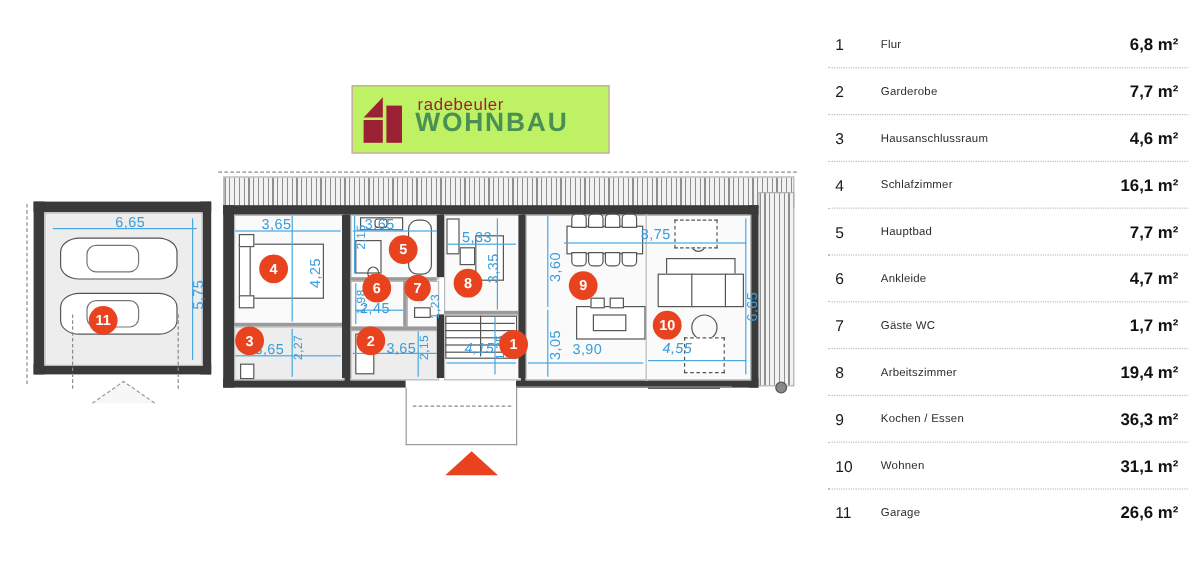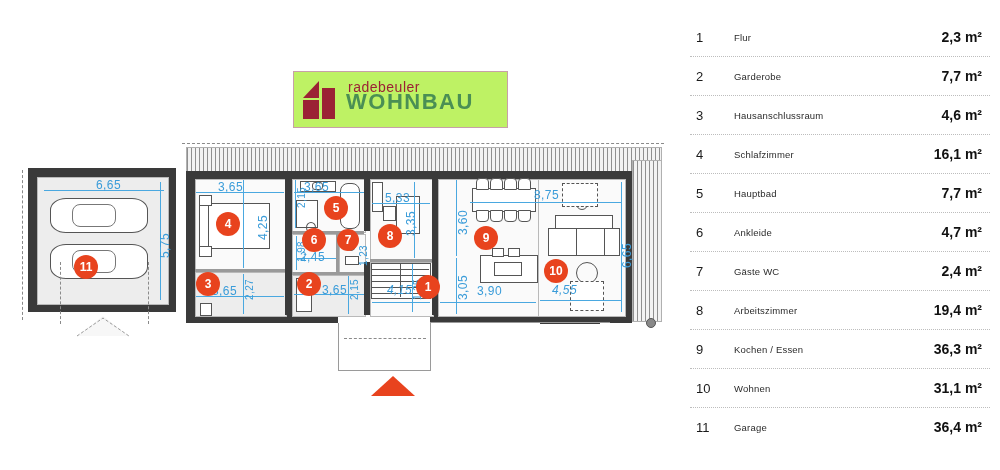--- a/index.html
+++ b/index.html
@@ -326,21 +326,21 @@
     <div class="wall" style="left:540px;top:318px;width:60px;height:6px;"></div>
     <div class="fo" style="left:646px;top:318px;width:8px;height:8px;background:#888;"></div>
     <div class="thinline" style="left:430px;top:322px;width:180px;height:1px;"></div>
   </div>
 
   <div id="legend">
 
     <div class="lrow">
       <div class="lnum">1</div>
       <div class="lname">Flur</div>
-      <div class="larea">2,3 m²</div>
+      <div class="larea">6,8 m²</div>
     </div>
     <div class="lrow">
       <div class="lnum">2</div>
       <div class="lname">Garderobe</div>
       <div class="larea">7,7 m²</div>
     </div>
     <div class="lrow">
       <div class="lnum">3</div>
       <div class="lname">Hausanschlussraum</div>
       <div class="larea">4,6 m²</div>
@@ -356,38 +356,38 @@
       <div class="larea">7,7 m²</div>
     </div>
     <div class="lrow">
       <div class="lnum">6</div>
       <div class="lname">Ankleide</div>
       <div class="larea">4,7 m²</div>
     </div>
     <div class="lrow">
       <div class="lnum">7</div>
       <div class="lname">Gäste WC</div>
-      <div class="larea">2,4 m²</div>
+      <div class="larea">1,7 m²</div>
     </div>
     <div class="lrow">
       <div class="lnum">8</div>
       <div class="lname">Arbeitszimmer</div>
       <div class="larea">19,4 m²</div>
     </div>
     <div class="lrow">
       <div class="lnum">9</div>
       <div class="lname">Kochen / Essen</div>
       <div class="larea">36,3 m²</div>
     </div>
     <div class="lrow">
       <div class="lnum">10</div>
       <div class="lname">Wohnen</div>
       <div class="larea">31,1 m²</div>
     </div>
     <div class="lrow">
       <div class="lnum">11</div>
       <div class="lname">Garage</div>
-      <div class="larea">36,4 m²</div>
+      <div class="larea">26,6 m²</div>
     </div>
 
   </div>
 
 </div>
 
 </body></html>

